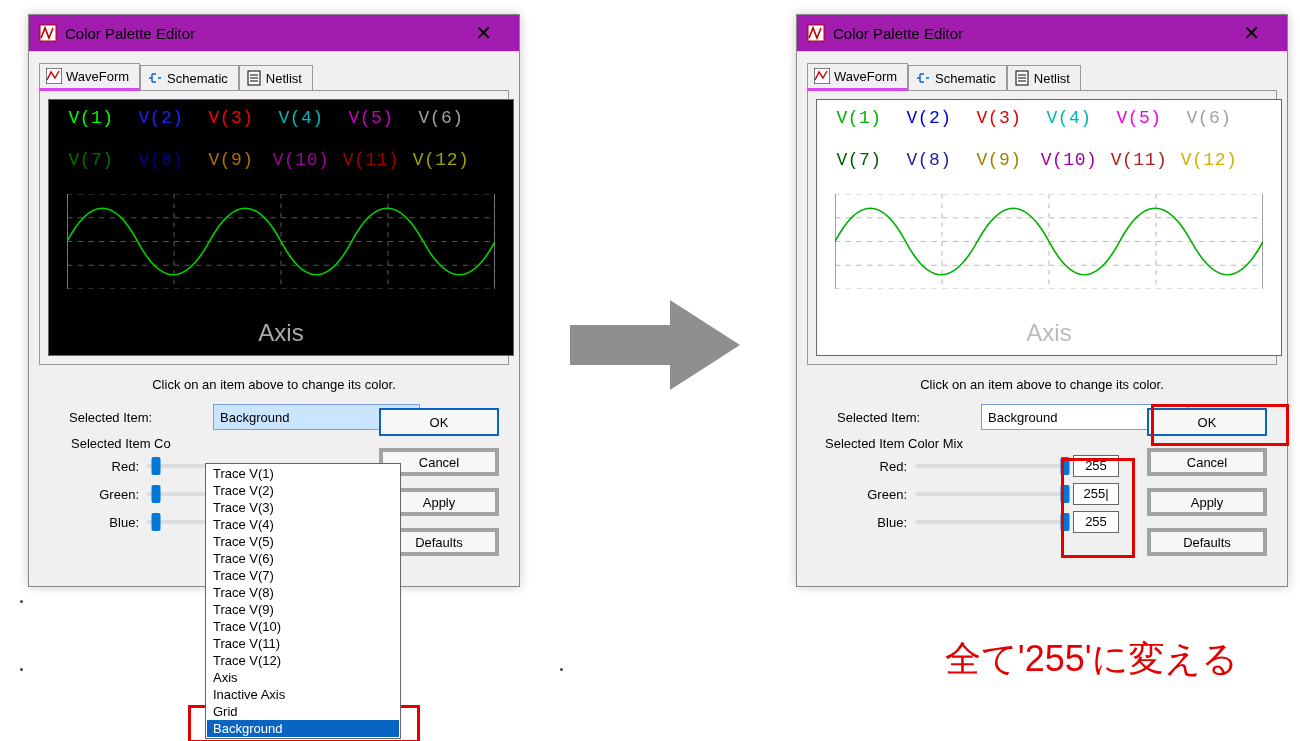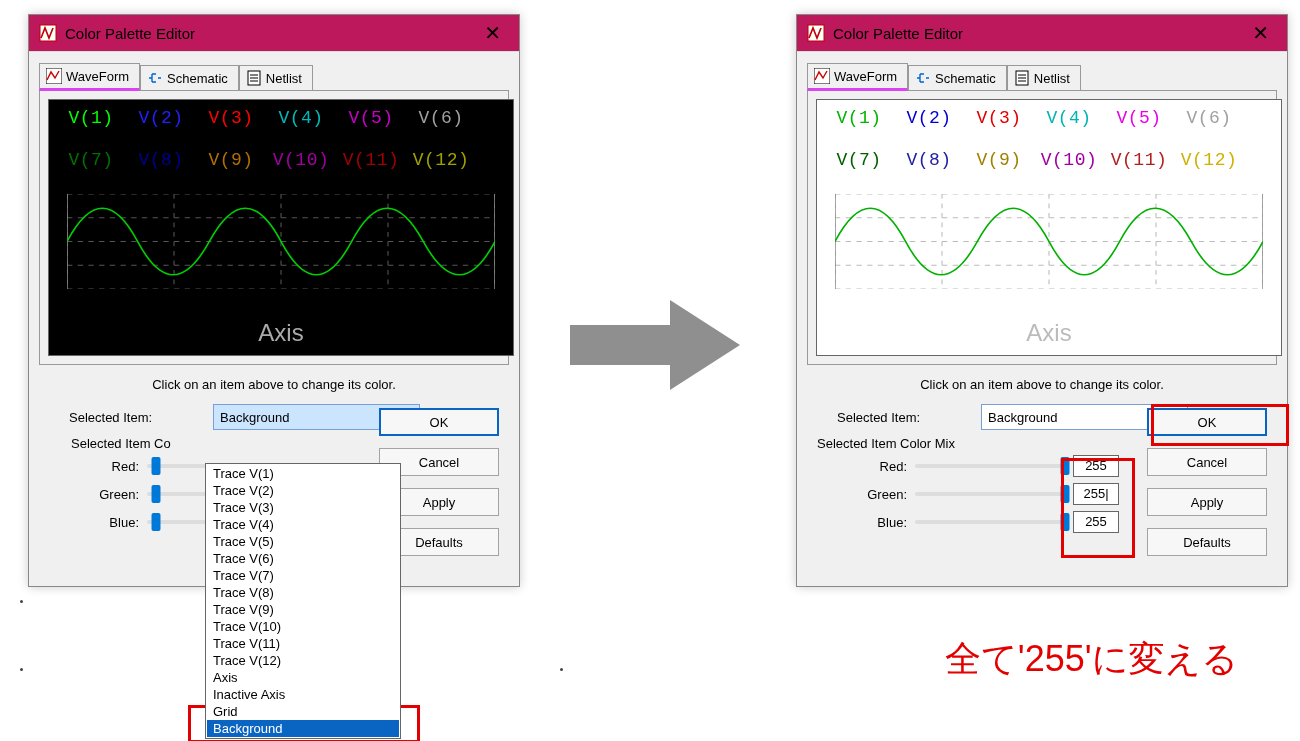--- a/index.html
+++ b/index.html
@@ -18,22 +18,22 @@
   .dialog {
     position: absolute;
     background: #f0f0f0;
     border: 1px solid #888;
     box-shadow: 0 0 10px rgba(0,0,0,.2);
   }
   .titlebar {
     display: flex;
     align-items: center;
     justify-content: space-between;
-    padding: 6px 8px 6px 10px;
-    background: #be185d;
+    padding: 6px 17px 6px 10px;
+    background: #a21caf;
     border-bottom: 1px solid #ddd;
   }
   .titlebar-left { display:flex; align-items:center; gap:8px; }
   .app-icon { width:18px; height:18px; }
   .app-icon svg { width:18px; height:18px; }
   .title-text { font-size: 15px; }
   .close-x {
     font-size: 20px; font-weight: 300; line-height: 1;
     padding: 2px 10px; cursor:pointer;
   }
@@ -133,21 +133,21 @@
   }
   .valbox {
     margin-left:8px; width:44px; height:20px; background:#fff;
     border:1px solid #666; text-align:center; line-height:20px; font-size:13px;
   }
   .btncol {
     position:absolute; right:0; top:0; width:120px;
     display:flex; flex-direction:column; gap:12px;
   }
   .btn {
-    height:28px; border:1px solid #a3a3a3; background:#f7f7f7;
+    height:28px; border:4px solid #a3a3a3; background:#f7f7f7;
     font-size:13px; cursor:pointer;
   }
   .btn.primary { border:2px solid #0a64c2; }
   .red-frame {
     position:absolute; border:3px solid #e30000; pointer-events:none;
   }
   .dropdown-list {
     position:absolute; background:#fff; border:1px solid #666;
     font-size:13px; z-index:10; padding:1px;
   }
@@ -416,21 +416,21 @@
     <div class="hint">Click on an item above to change its color.</div>
 
     <div class="controls-wrap" style="height:170px;">
       <div class="row-sel" style="margin-left:30px;">
         <span class="lbl">Selected Item:</span>
         <span class="combo">
           <span>Background</span>
           <span class="caret">▾</span>
         </span>
       </div>
-      <div class="mix-label" style="margin-left:8px;">Selected Item Color Mix</div>
+      <div class="mix-label" style="margin-left:16px;">Selected Item Color Mix</div>
 
       <div class="sliders" style="width:320px; margin-left:10px;">
         <div class="slider-row">
           <span class="slbl">Red:</span>
           <span class="track">
               <span class="bar"></span>
               <span class="thumb" style="left:100%"></span>
             </span>
           <span class="valbox">255</span>
         </div>

